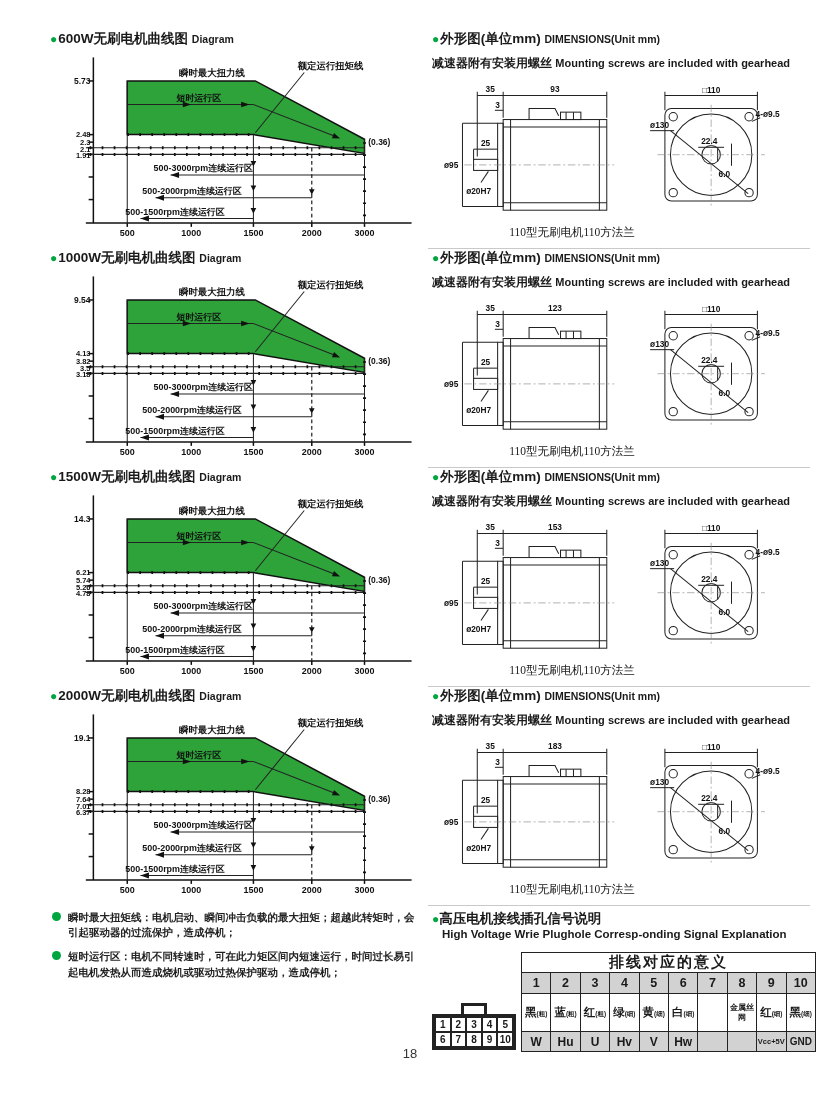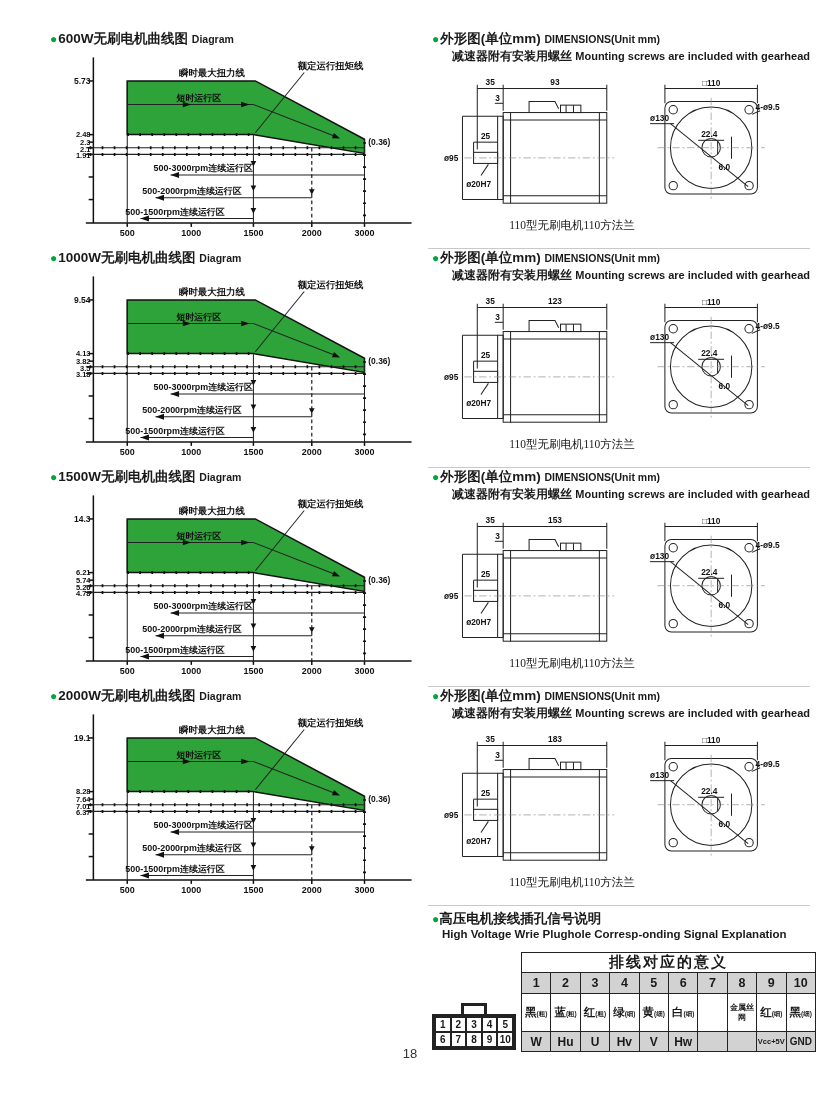--- a/index.html
+++ b/index.html
@@ -10,21 +10,21 @@
     color: #1a1a1a;
   }
   .page { position: relative; width: 820px; height: 1104px; overflow: hidden; }
   #rows { padding-top: 30px; }
   .row { display: flex; height: 219px; padding-left: 50px; }
   .chart-block { width: 374px; }
   .dims-block { width: 382px; margin-left: 4px; border-bottom: 1px solid #c9c9c9; padding-left: 4px; }
   .sec-title { font-size: 13.5px; font-weight: bold; white-space: nowrap; }
   .sec-title .bullet { color: #00a63f; font-size: 12px; margin-right: 1px; }
   .sec-title .en { font-size: 10.5px; }
-  .dims-sub { font-size: 12px; font-weight: bold; margin-top: 0; white-space: nowrap; text-align: right; }
+  .dims-sub { font-size: 12px; font-weight: bold; margin-top: 7px; white-space: nowrap; }
   .dims-sub .en { font-size: 11px; }
   svg.chart { width: 372px; height: 193px; display: block; }
   svg text { font-family: "Liberation Sans", "DejaVu Sans", sans-serif; }
   .chart text { font-weight: bold; fill: #111; }
   .t8 { font-size: 8px; } .t9 { font-size: 9px; } .t95 { font-size: 9.5px; } .t10 { font-size: 10px; }
   .axis line { stroke: #111; stroke-width: 1.6; }
   .thin line, .thin polyline, .thin rect, .thin circle, .thin path { stroke: #222; stroke-width: 1.1; fill: none; }
   .region { fill: #2ea33a; stroke: #111; stroke-width: 1.6; }
   .dashline { stroke: #111; stroke-width: 1.2; stroke-dasharray: 4 3; }
   .dots line { stroke: #111; stroke-width: 3.2; stroke-dasharray: 1.8 11; fill: none; }
@@ -624,20 +624,22 @@
           <text x="90" y="108" text-anchor="start">6.0</text>
         </svg>
       </div>
       <div class="caption">110型无刷电机110方法兰</div>
     </div>
   </section>
 </div>
 
   <div class="bottom">
     <ul class="notes">
+      <li><span class="dot"></span><span>瞬时最大扭矩线：电机启动、瞬间冲击负载的最大扭矩；超越此转矩时，会引起驱动器的过流保护，造成停机；</span></li>
+      <li><span class="dot"></span><span>短时运行区：电机不同转速时，可在此力矩区间内短速运行，时间过长易引起电机发热从而造成烧机或驱动过热保护驱动，造成停机；</span></li>
     </ul>
 
     <div class="signal">
       <div class="signal-title-cn"><span class="bullet">●</span><span>高压电机接线插孔信号说明</span></div>
       <div class="signal-title-en">High Voltage Wrie Plughole Corresp-onding Signal Explanation</div>
       <div class="signal-body">
         <div class="connector">
           <div class="tab"></div>
           <div class="grid">
             <div>1</div>

